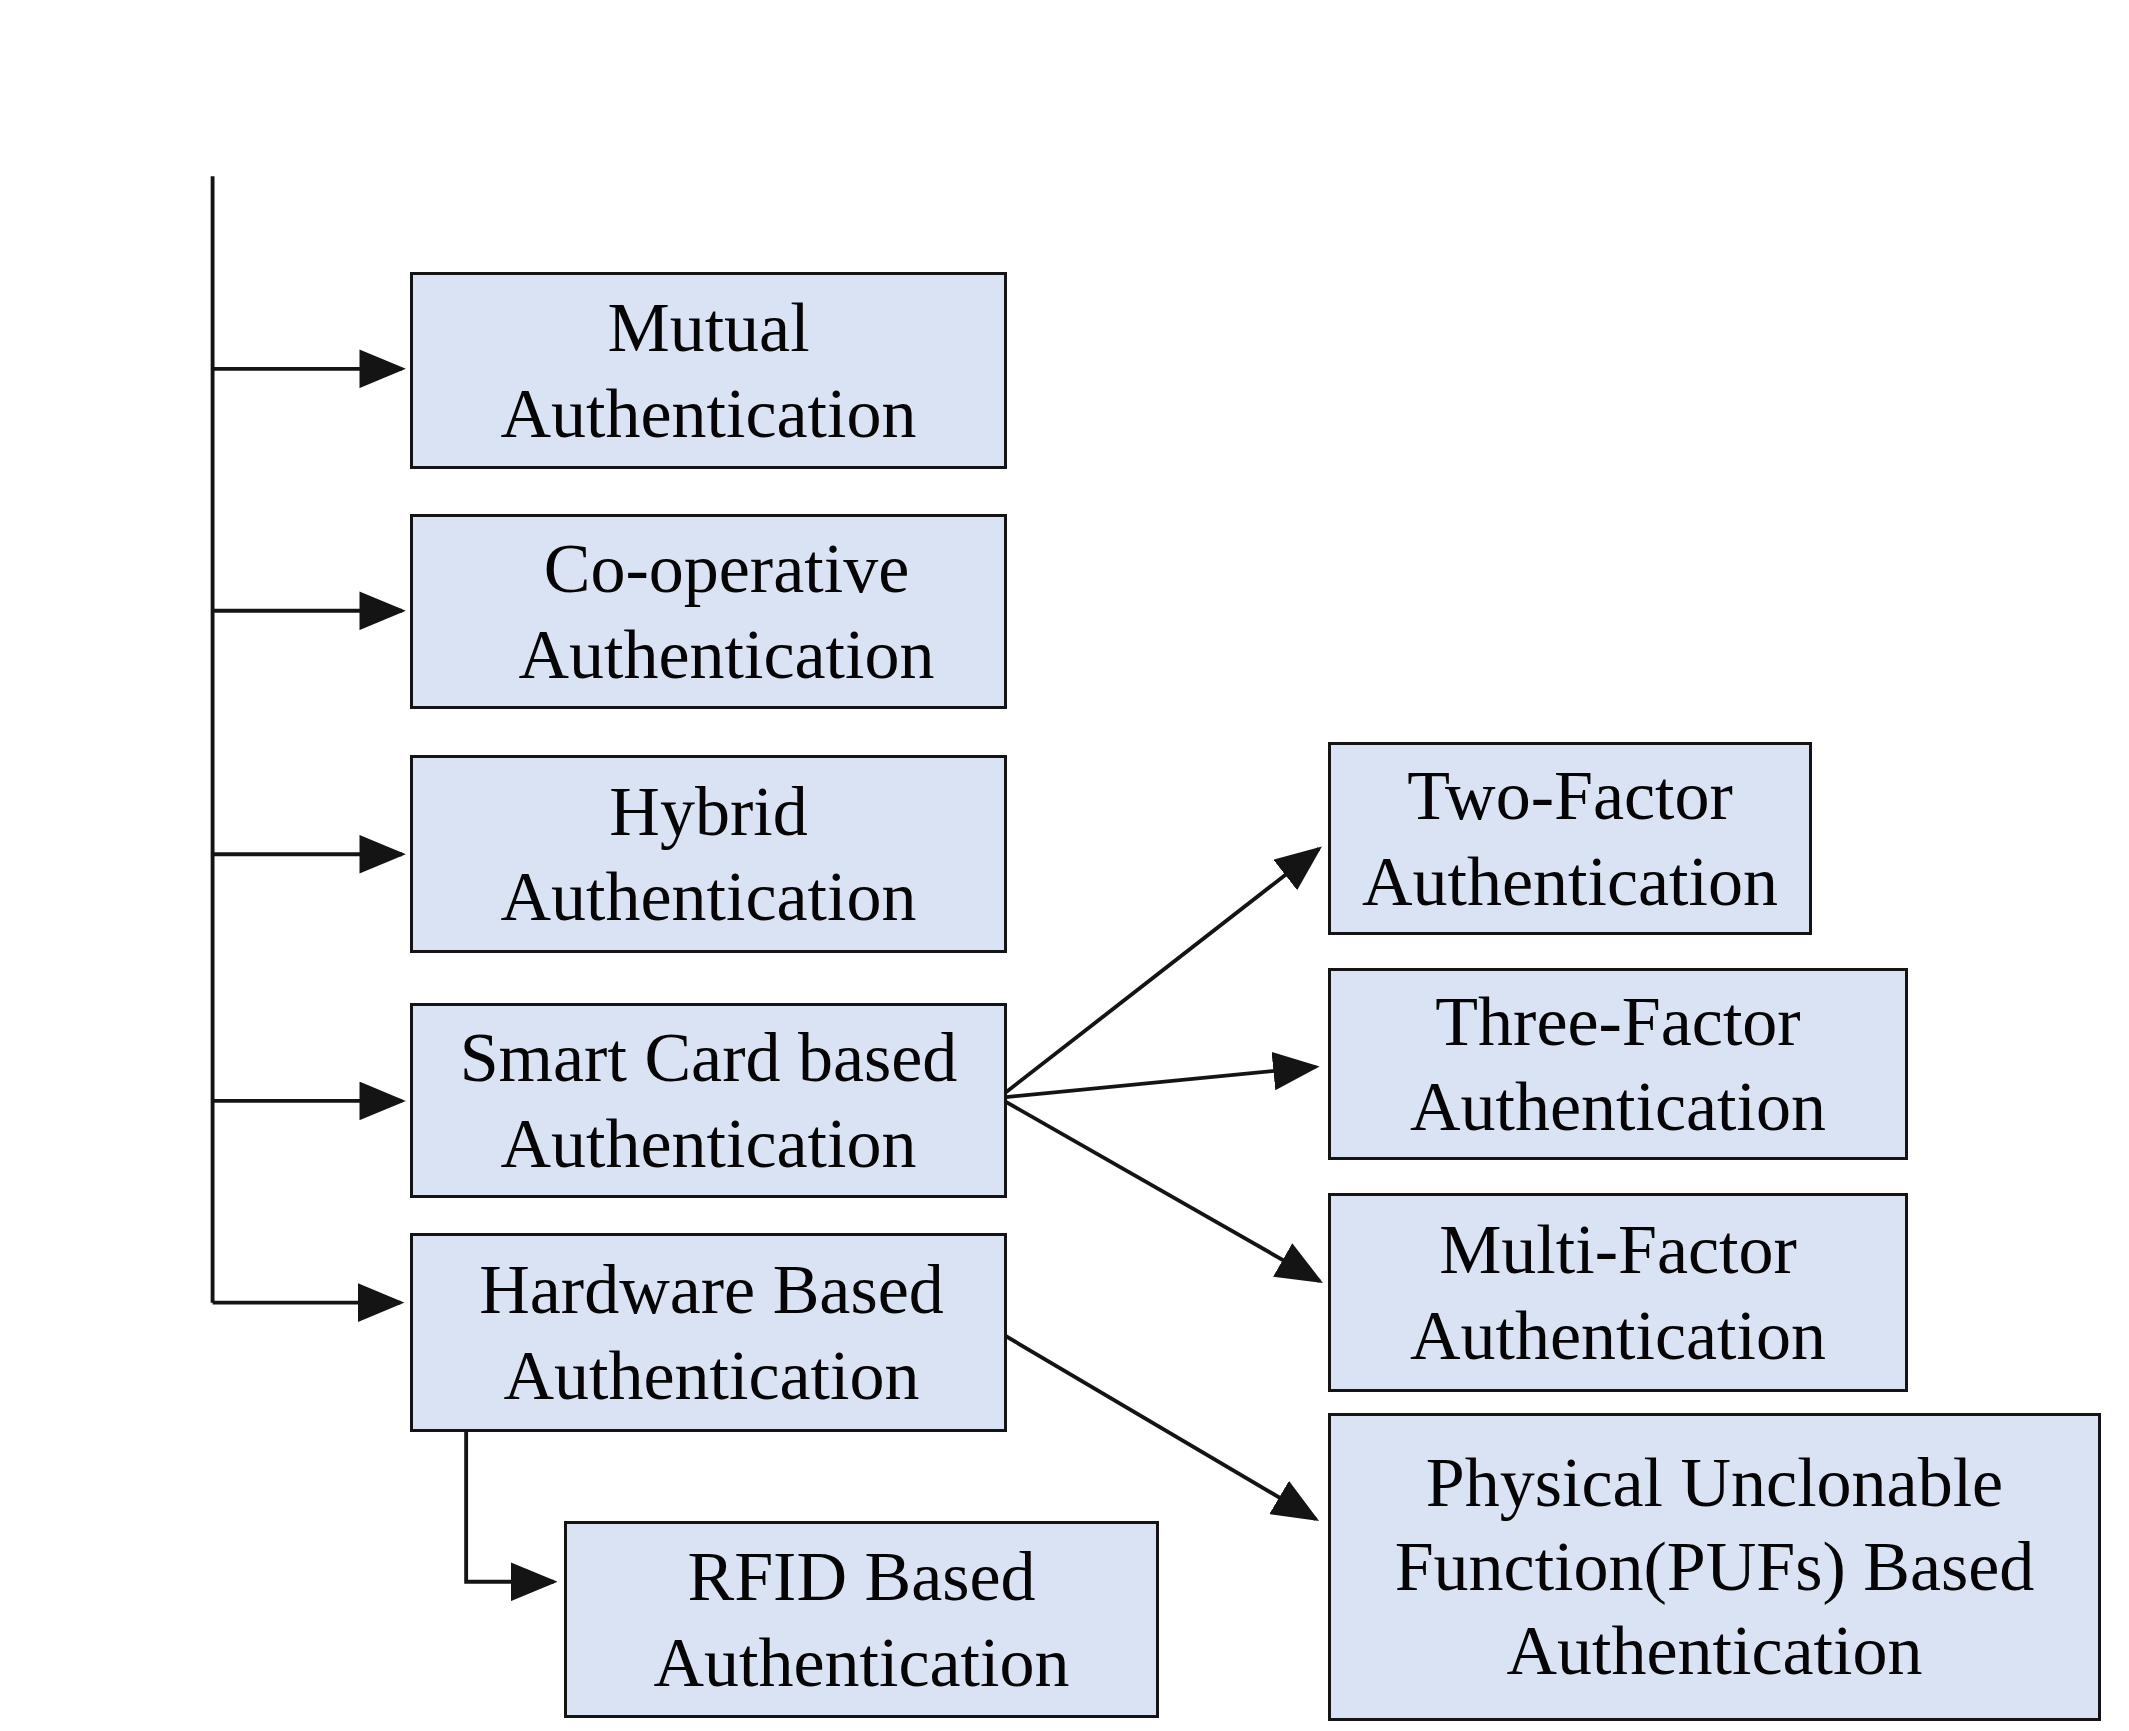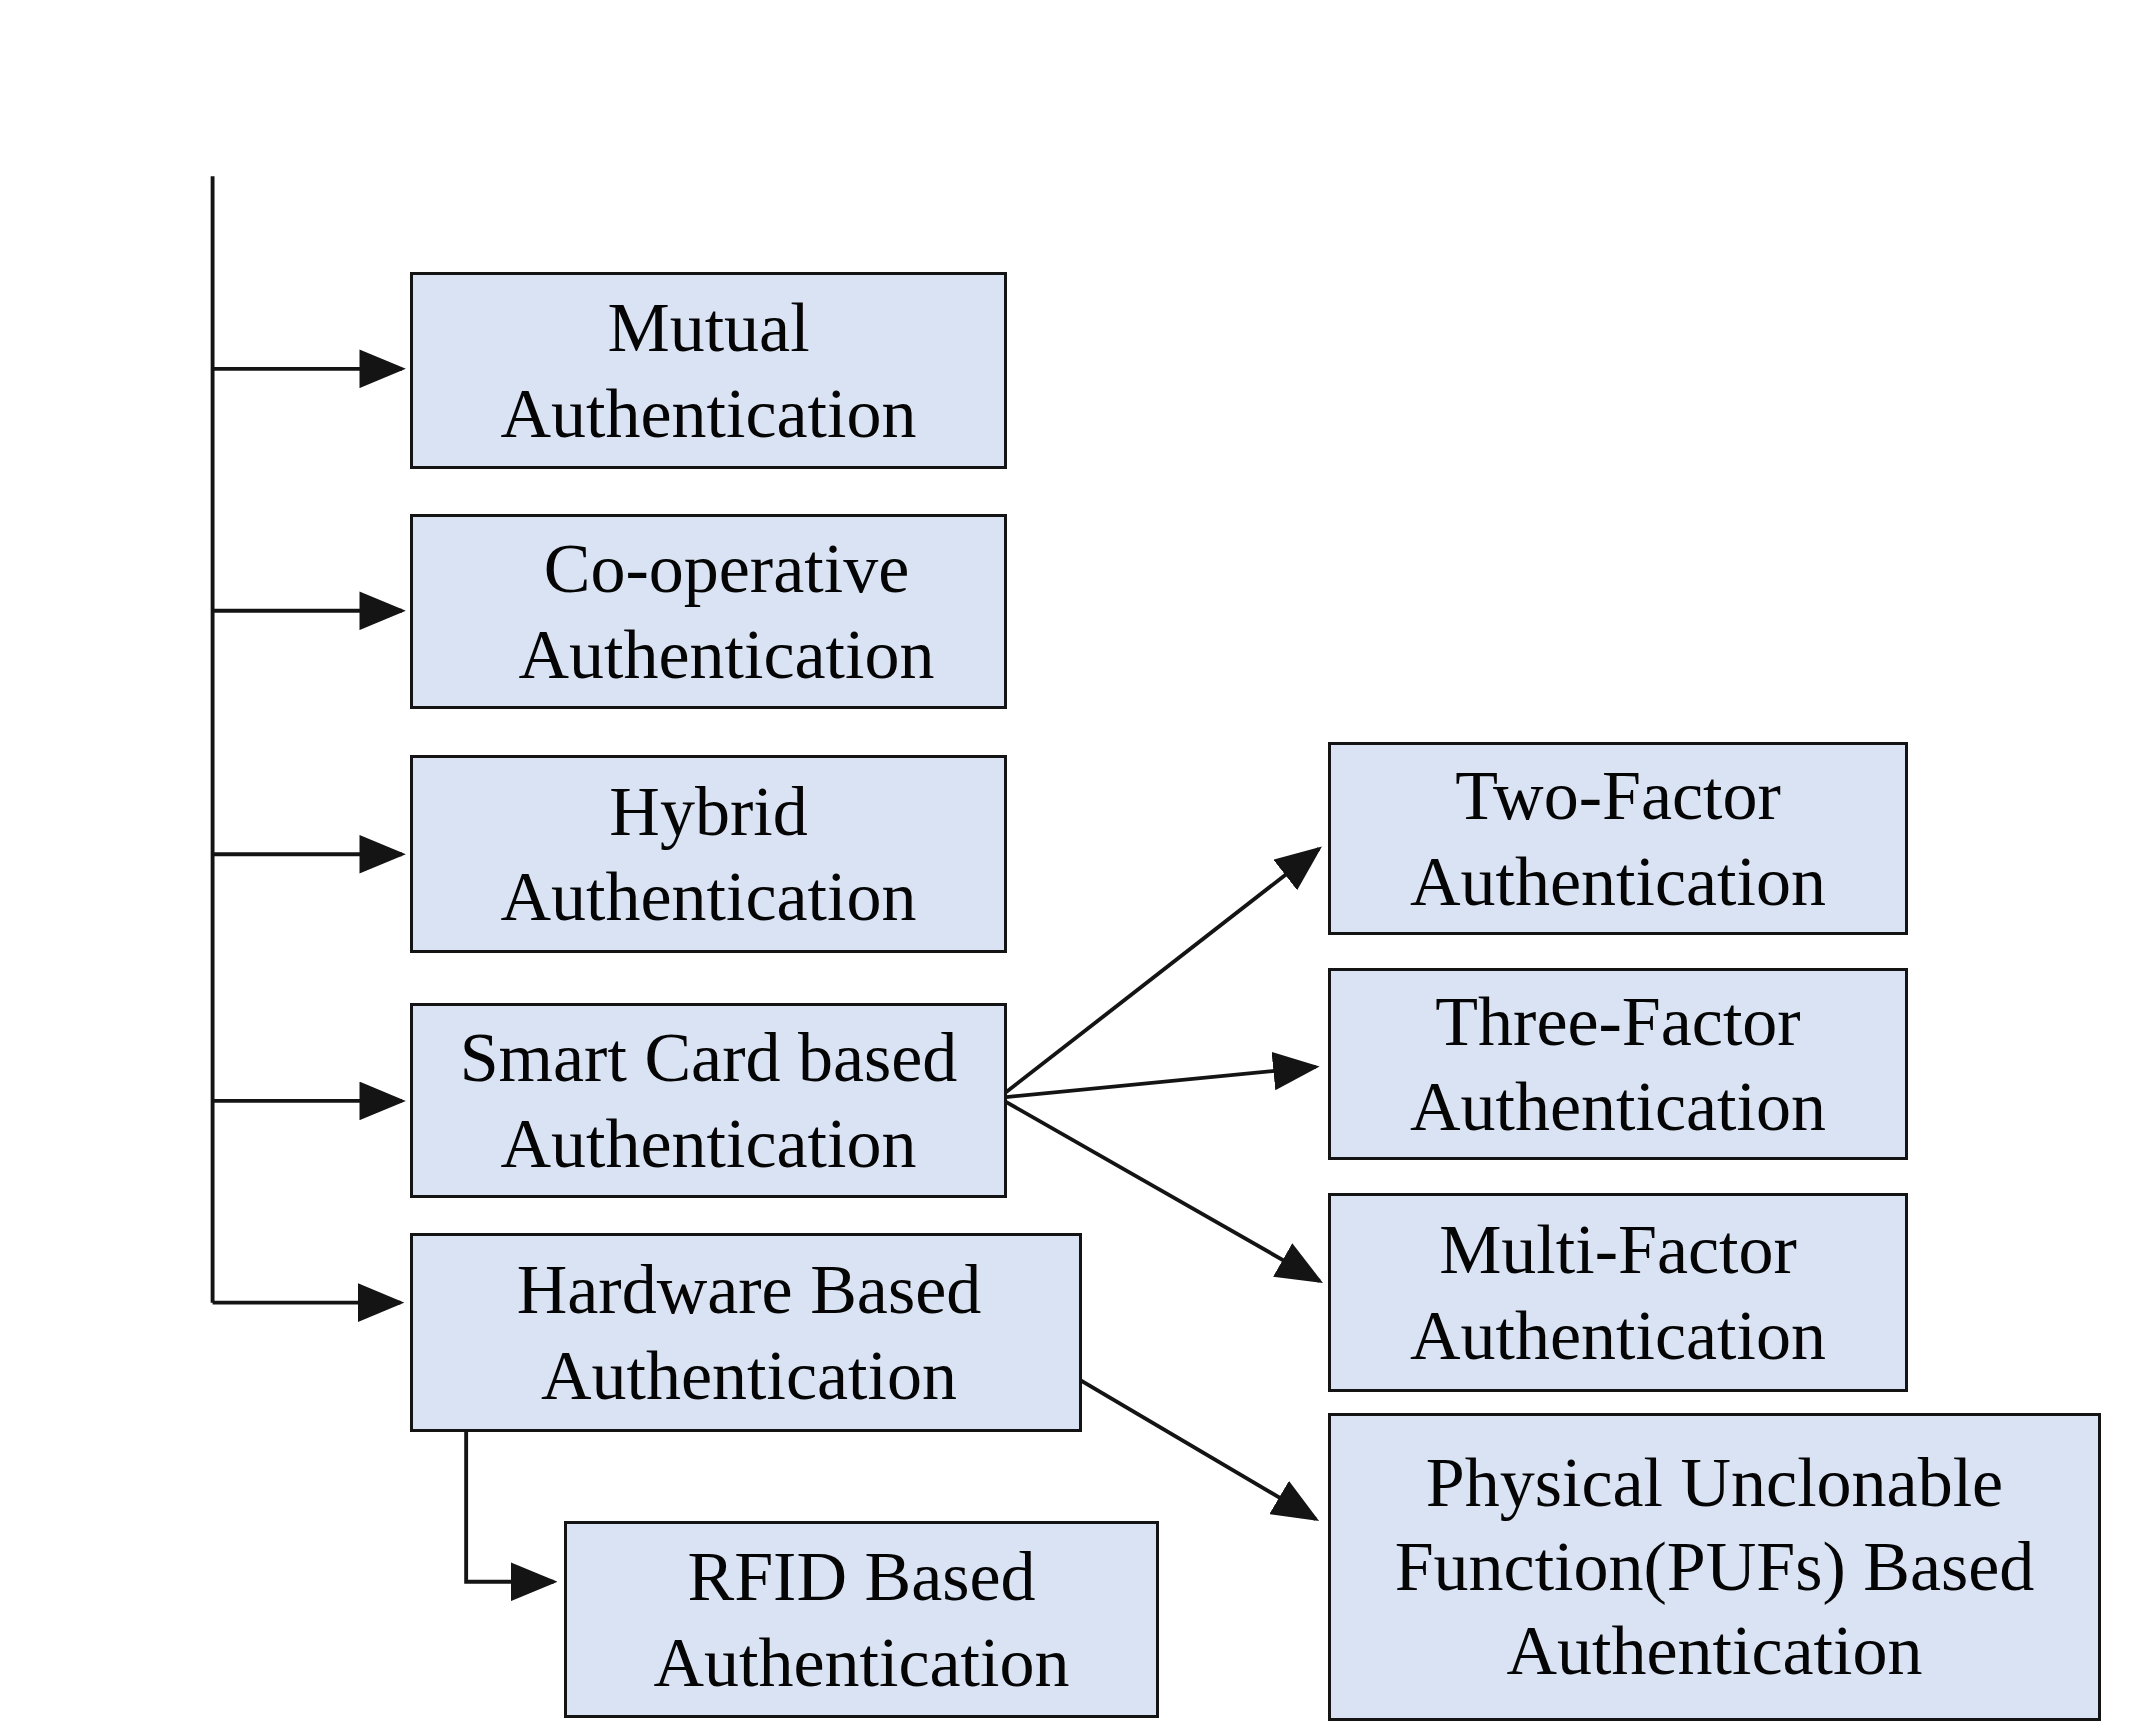--- a/index.html
+++ b/index.html
@@ -101,31 +101,31 @@
   <div class="node" style="left:410px; top:755px; width:597px; height:198px;">
     <span class="node-label">Hybrid
 Authentication</span>
   </div>
 
   <div class="node" style="left:410px; top:1003px; width:597px; height:195px;">
     <span class="node-label">Smart Card based
 Authentication</span>
   </div>
 
-  <div class="node" style="left:410px; top:1233px; width:672px; height:199px;padding-left:6px;">
+  <div class="node" style="left:410px; top:1233px; width:597px; height:199px;padding-left:6px;">
     <span class="node-label">Hardware Based
 Authentication</span>
   </div>
 
   <div class="node" style="left:564px; top:1483px; width:595px; height:197px;margin-top:38px;">
     <span class="node-label">RFID Based
 Authentication</span>
   </div>
 
-  <div class="node" style="left:1328px; top:742px; width:580px; height:193px;">
+  <div class="node" style="left:1328px; top:742px; width:484px; height:193px;">
     <span class="node-label">Two-Factor
 Authentication</span>
   </div>
 
   <div class="node" style="left:1328px; top:968px; width:580px; height:192px;">
     <span class="node-label">Three-Factor
 Authentication</span>
   </div>
 
   <div class="node" style="left:1328px; top:1193px; width:580px; height:199px;">

